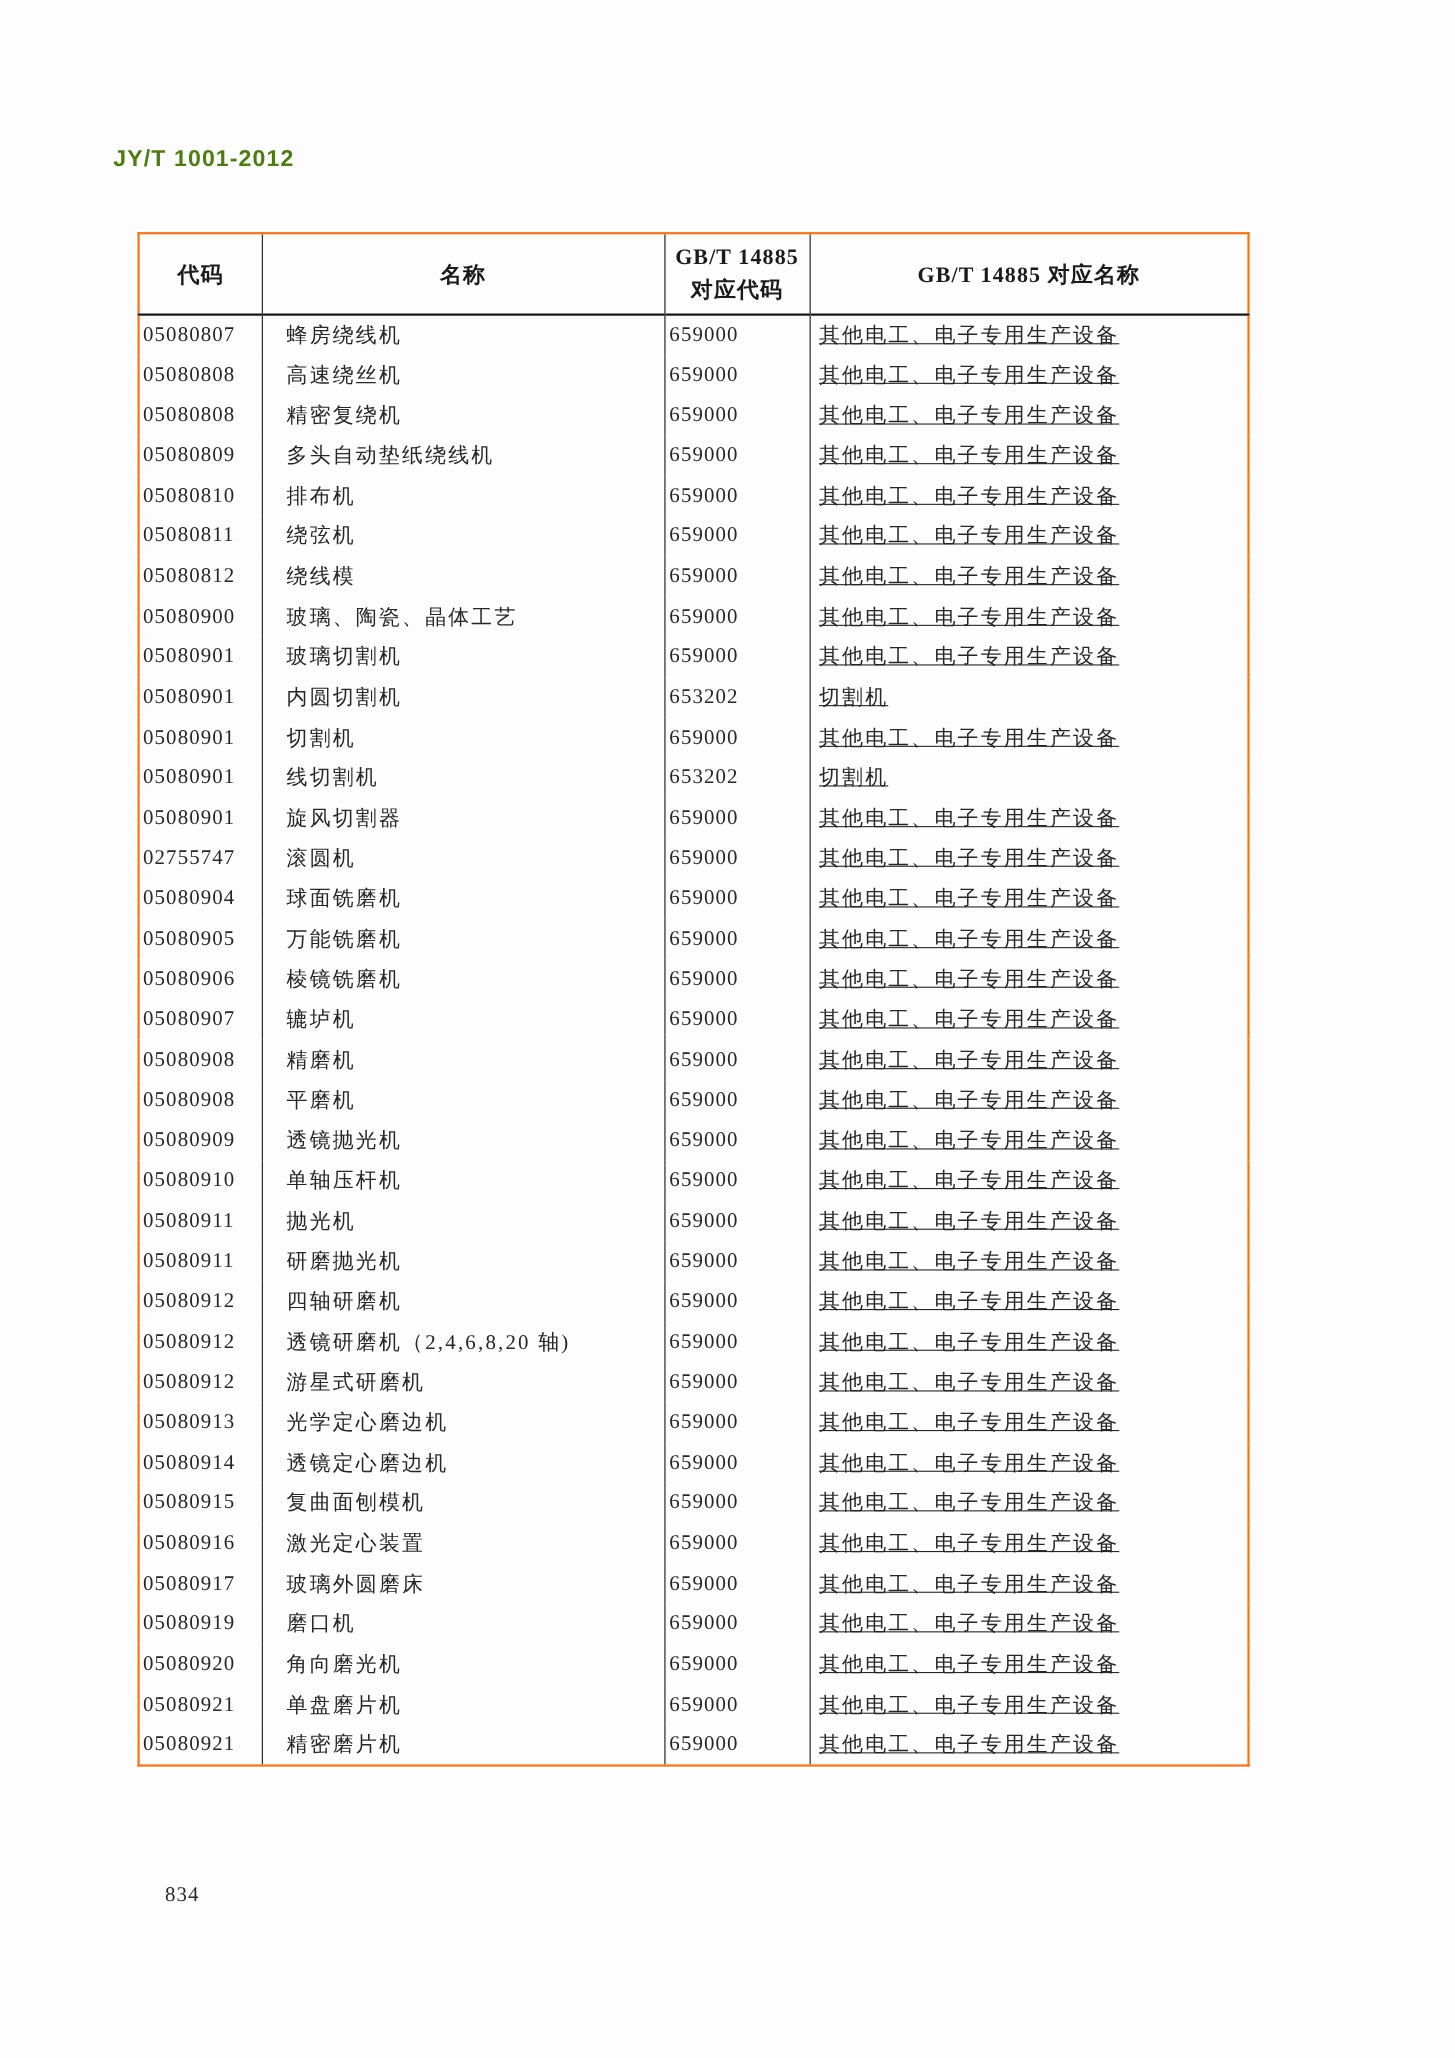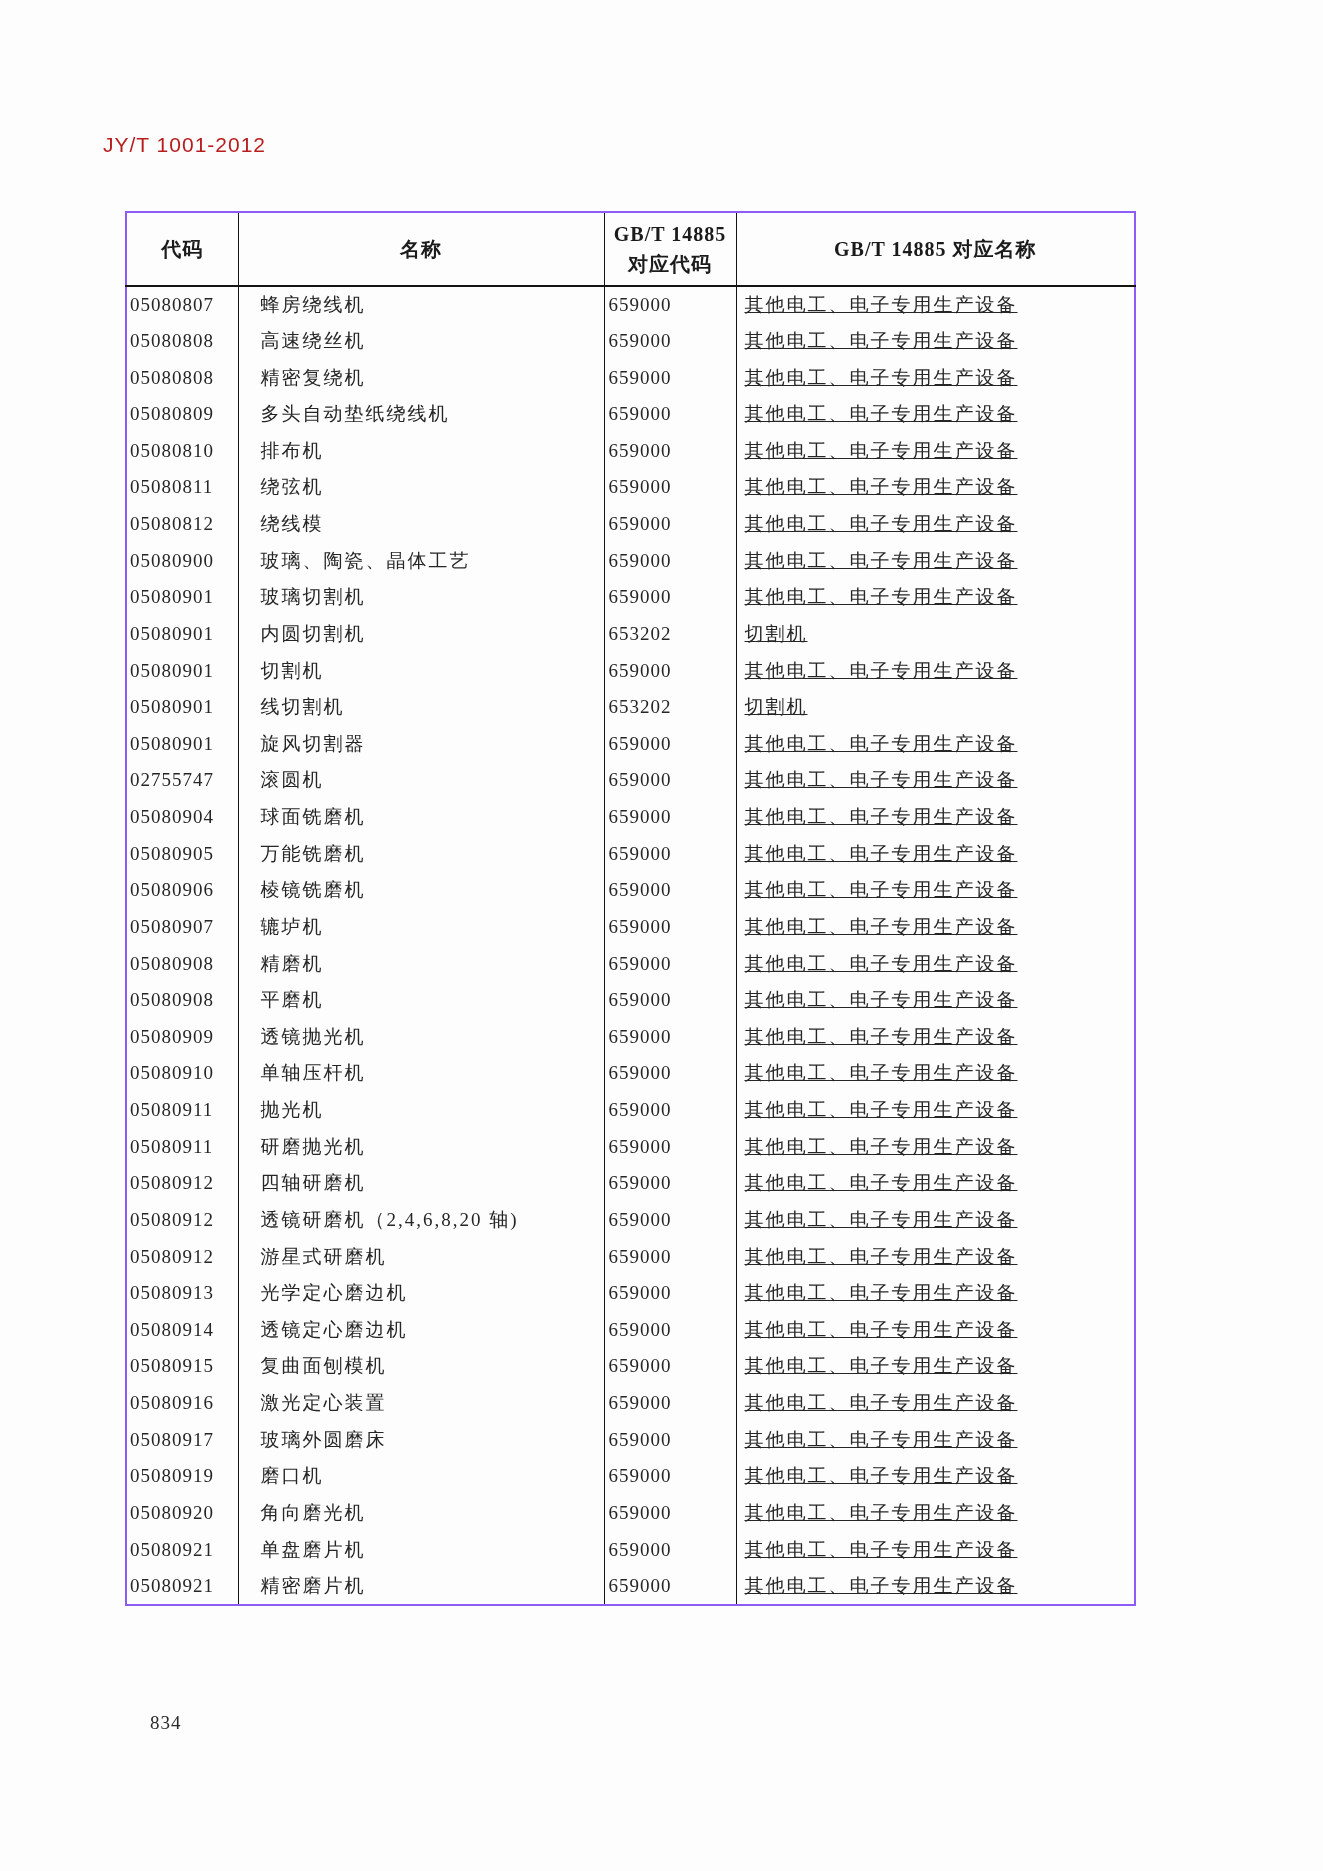--- a/index.html
+++ b/index.html
@@ -15,33 +15,33 @@
     font-family: "Liberation Serif", "DejaVu Serif", serif;
     color: #212121;
     overflow: hidden;
   }
   .doc-code {
     position: absolute;
     left: 103px;
     top: 133px;
     font-family: "Liberation Sans", "DejaVu Sans", sans-serif;
     font-size: 21px;
-    font-weight: 400;
-    letter-spacing: 1px;
-    color: #b91c1c;
+    font-weight: 700;
+    letter-spacing: 1px;
+    color: #4d7c0f;
     text-align: center;
   }
   table.mapping-table {
     position: absolute;
     left: 125px;
     top: 211px;
     width: 1009px;
     border-collapse: collapse;
     table-layout: fixed;
-    border: 2px solid #8b5cf6;
+    border: 2px solid #f97316;
   }
   .mapping-table col.c1 { width: 112px; }
   .mapping-table col.c2 { width: 366px; }
   .mapping-table col.c3 { width: 132px; }
   .mapping-table col.c4 { width: 399px; }
 
   .mapping-table thead tr { height: 74px; }
   .mapping-table th {
     border: 1px solid #141414;
     border-bottom: 2px solid #141414;

